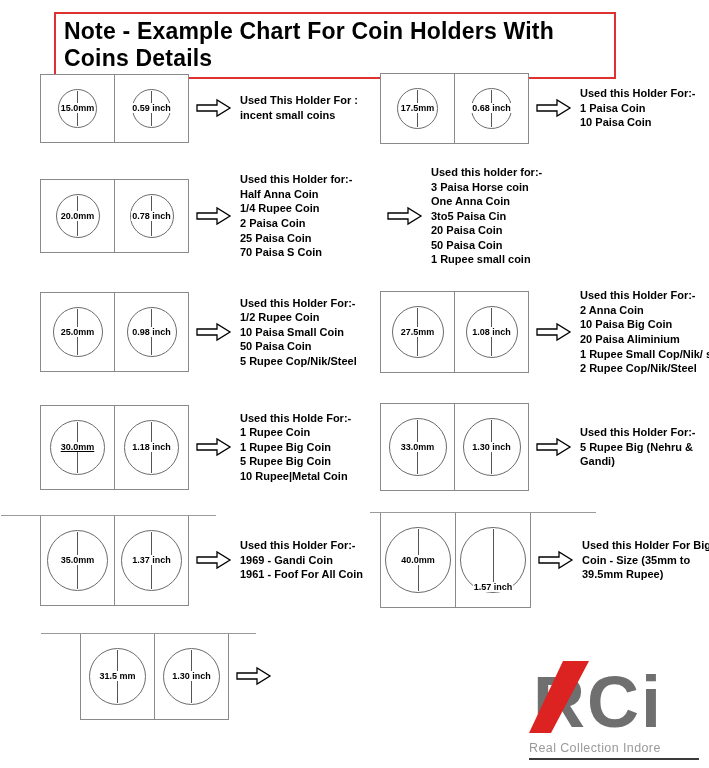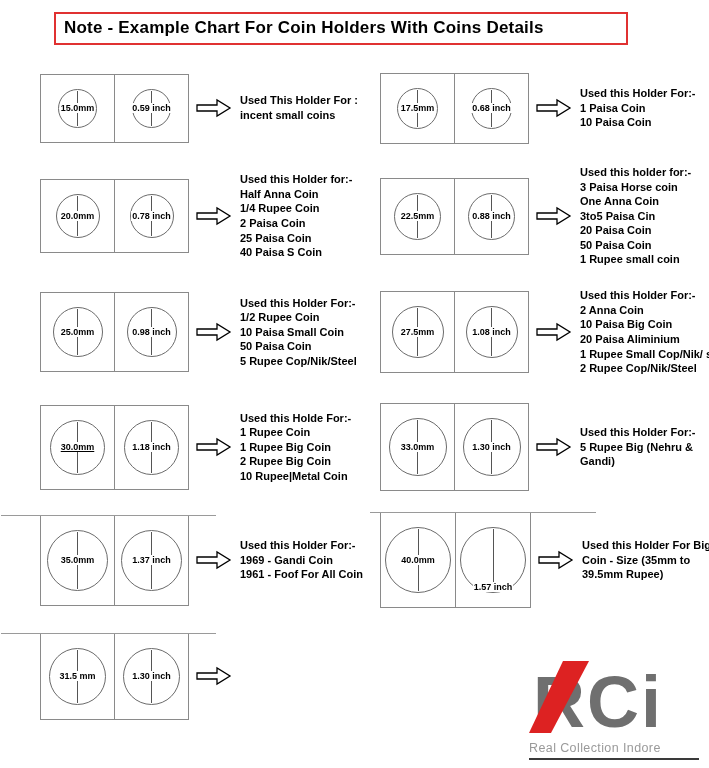--- a/index.html
+++ b/index.html
@@ -2,31 +2,31 @@
 <html><head>
 <meta charset="utf-8">
 <style>
   html,body{margin:0;padding:0;background:#ffffff;}
   .page{
     width:709px;height:768px;position:relative;overflow:hidden;
     background:#ffffff;font-family:"Liberation Sans",sans-serif;color:#000;
   }
   .title-box{
     position:absolute;left:54px;top:12px;width:542px;
-    border:2px solid #e03131;padding:4px 20px 5px 8px;
-    font-size:17px;font-weight:bold;letter-spacing:0.2px;background:#fff;
+    border:2px solid #e03131;padding:4px 8px 5px 8px;
+    font-size:23px;font-weight:bold;letter-spacing:0.2px;background:#fff;
   }
   #rows{position:absolute;top:58px;left:0;right:0;}
   .row{display:flex;}
   .row-1{min-height:100px;}
   .row-2{min-height:116px;}
   .row-3{min-height:116px;}
   .row-4{min-height:114px;}
   .row-5{min-height:112px;}
-  .row-6{min-height:120px;}
+  .row-6{min-height:120px;padding-left:40px;}
   .cell{flex:1;display:flex;align-items:center;min-width:0;}
   .cell.left{padding-left:40px;}
   .cell.right{padding-left:11px;}
   .holder{
     display:inline-flex;border:1px solid #8a8a8a;background:#fff;position:relative;
     flex:none;
   }
   .holder.flap::before{
     content:'';position:absolute;top:-1px;height:0;border-top:1px solid #9a9a9a;
   }
@@ -129,36 +129,24 @@
           </div>
           <svg class="arrow" width="36" height="22" viewBox="0 0 36 22">
             <polygon points="1,8 21,8 21,3 34,11 21,19 21,14 1,14" fill="#ffffff" stroke="#000000" stroke-width="1.3"></polygon>
           </svg>
           <div class="desc">
             <div>Used this Holder for:-</div>
             <div>Half Anna Coin</div>
             <div>1/4 Rupee Coin</div>
             <div>2 Paisa Coin</div>
             <div>25 Paisa Coin</div>
-            <div>40 Paisa S Coin</div>
-          </div>
-        </div>
-        <div class="cell right">
-          <div class="holder">
-            <div class="comp" style="height: 75px; width: 73px;">
-              <div class="circle" style="height: 45px; width: 45px;">
-                <span class="lab">22.5mm</span>
-              </div>
-            </div>
-            <div class="comp" style="height: 75px; width: 73px;">
-              <div class="circle" style="height: 45px; width: 45px;">
-                <span class="lab">0.88 inch</span>
-              </div>
-            </div>
-          </div>
+            <div>70 Paisa S Coin</div>
+          </div>
+        </div>
+        <div class="cell right">
           <svg class="arrow" width="36" height="22" viewBox="0 0 36 22">
             <polygon points="1,8 21,8 21,3 34,11 21,19 21,14 1,14" fill="#ffffff" stroke="#000000" stroke-width="1.3"></polygon>
           </svg>
           <div class="desc">
             <div>Used this holder for:-</div>
             <div>3 Paisa Horse coin</div>
             <div>One Anna Coin</div>
             <div>3to5 Paisa Cin</div>
             <div>20 Paisa Coin</div>
             <div>50 Paisa Coin</div>
@@ -231,21 +219,21 @@
               </div>
             </div>
           </div>
           <svg class="arrow" width="36" height="22" viewBox="0 0 36 22">
             <polygon points="1,8 21,8 21,3 34,11 21,19 21,14 1,14" fill="#ffffff" stroke="#000000" stroke-width="1.3"></polygon>
           </svg>
           <div class="desc">
             <div>Used this Holde For:-</div>
             <div>1 Rupee Coin</div>
             <div>1 Rupee Big Coin</div>
-            <div>2 Rupee Big Coin</div>
+            <div>5 Rupee Big Coin</div>
             <div>10 Rupee|Metal Coin</div>
           </div>
         </div>
         <div class="cell right">
           <div class="holder">
             <div class="comp" style="height: 86px; width: 73px;">
               <div class="circle" style="height: 56px; width: 56px;">
                 <span class="lab">33.0mm</span>
               </div>
             </div>

